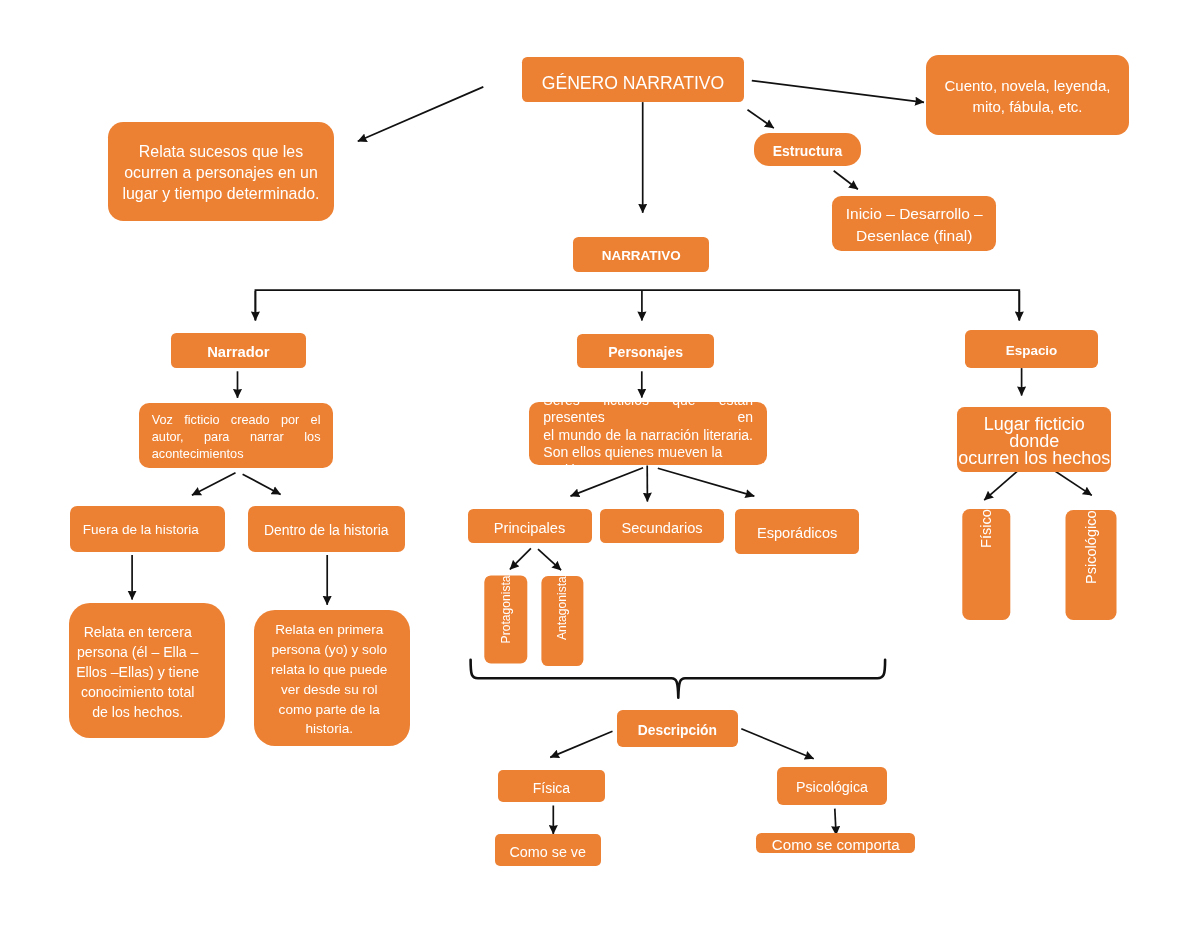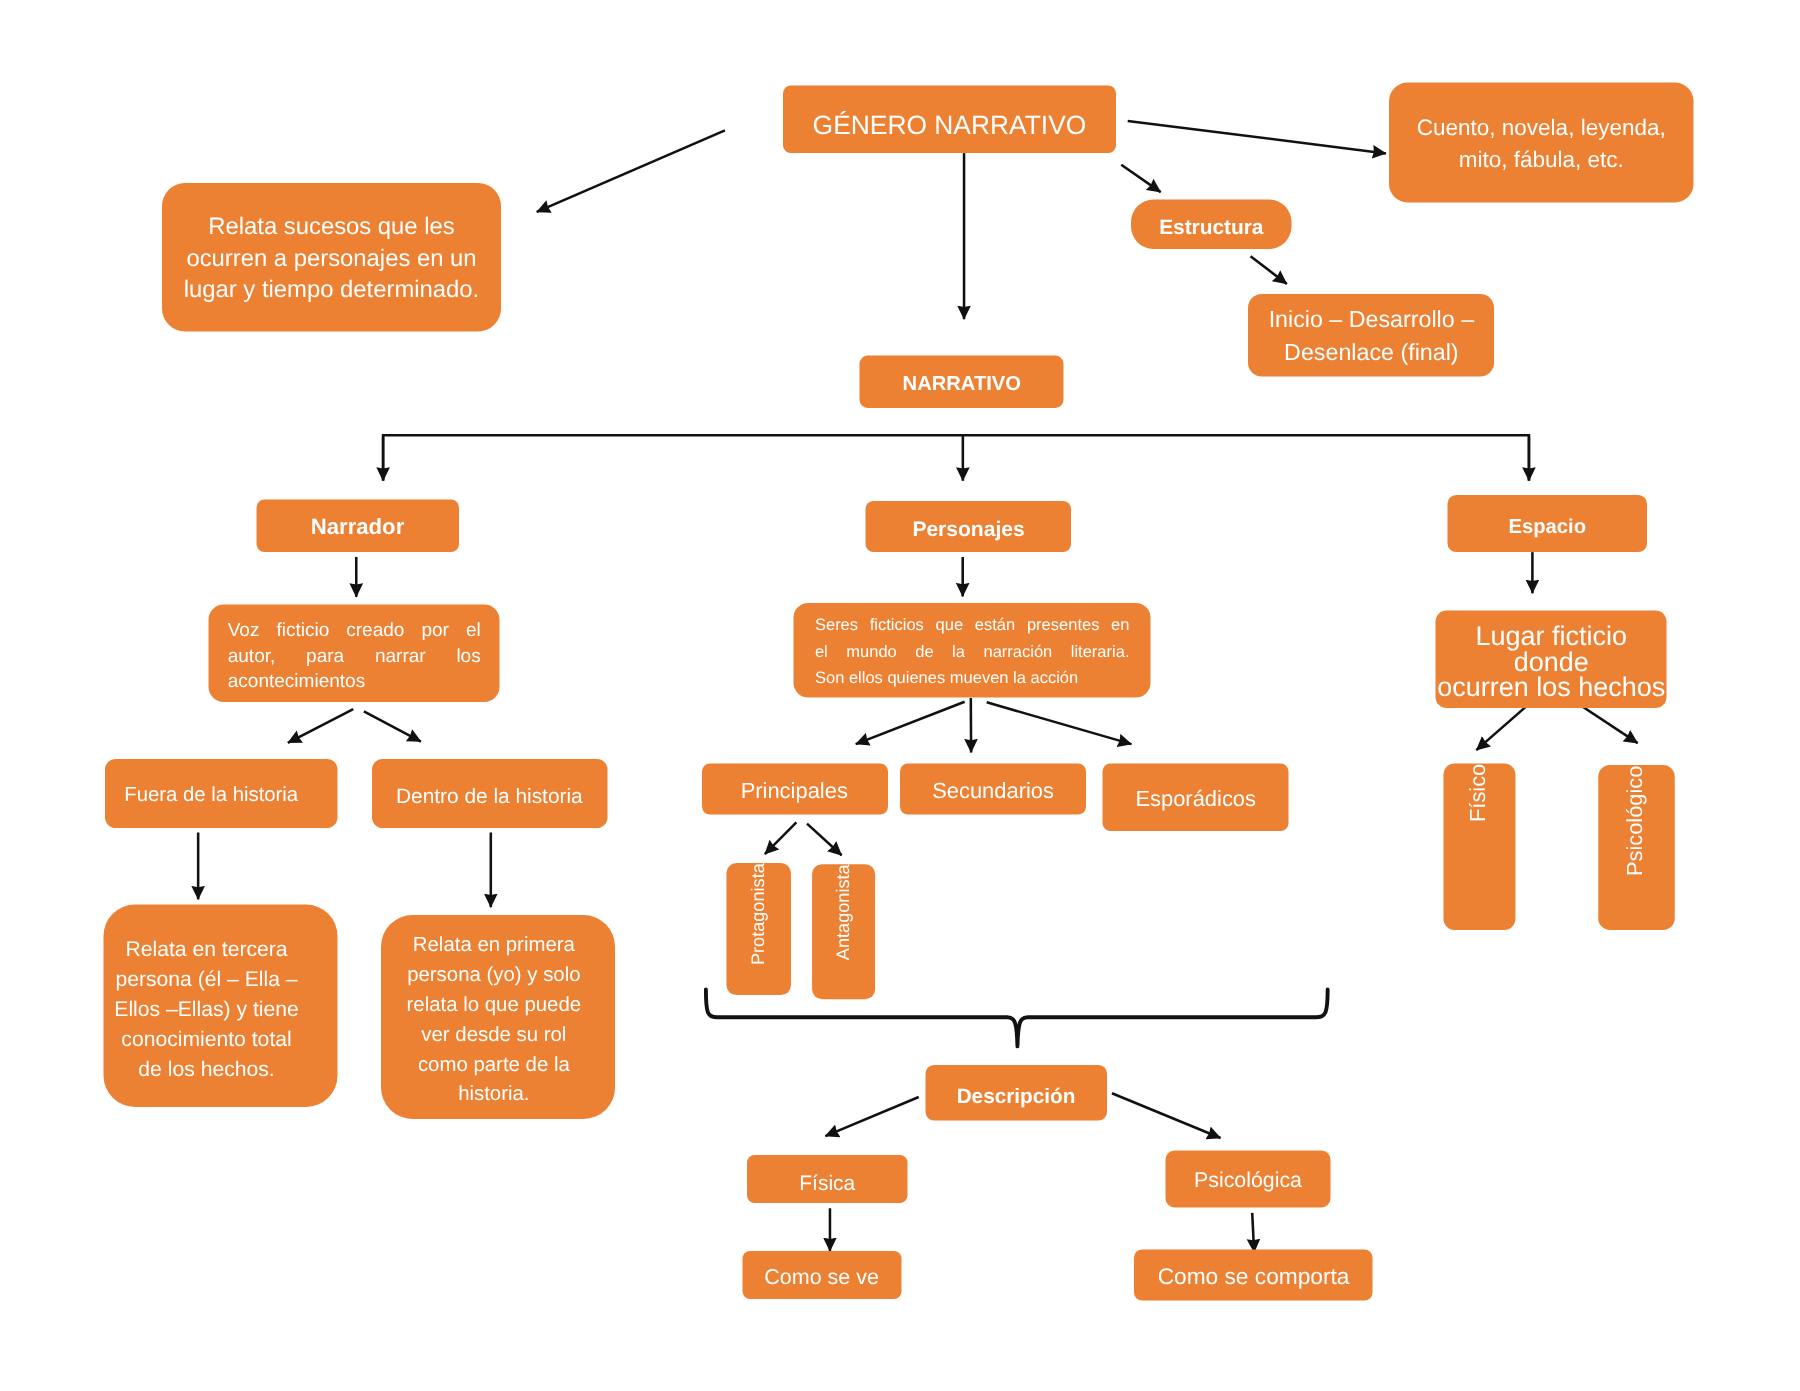--- a/index.html
+++ b/index.html
@@ -121,21 +121,21 @@
   </div>
 
   <div class="node just" style="left:139.3px;top:403.3px;width:193.7px;height:65px;font-size:12.7px;line-height:17.2px;padding:0 12.5px;border-radius:10.1px;">
     <span>
         <i>Voz ficticio creado por el</i>
         <i>autor, para narrar los</i>
         <i class="last">acontecimientos</i>
       </span>
   </div>
 
-  <div class="node just" style="left:529.3px;top:402.2px;width:237.7px;height:63.2px;font-size:11px;line-height:17.5px;padding:0 14px;border-radius:9.8px;">
+  <div class="node just" style="left:529.3px;top:402.2px;width:237.7px;height:63.2px;font-size:14px;line-height:17.5px;padding:0 14px;border-radius:9.8px;">
     <span>
         <i>Seres ficticios que están presentes en</i>
         <i>el mundo de la narración literaria.</i>
         <i class="last">Son ellos quienes mueven la acción</i>
       </span>
   </div>
 
   <div class="node" style="left:957.1px;top:407.3px;width:154.2px;height:65px;font-size:18px;line-height:17px;border-radius:7.4px;">
     <span>Lugar ficticio donde
 ocurren los hechos</span>
@@ -203,17 +203,17 @@
   </div>
 
   <div class="node" style="left:777px;top:766.6px;width:110px;height:38.5px;font-size:14.22px;border-radius:6.0px;">
     <span>Psicológica</span>
   </div>
 
   <div class="node" style="left:494.5px;top:834.1px;width:106.5px;height:32.3px;font-size:14.34px;border-radius:5.0px;">
     <span>Como se ve</span>
   </div>
 
-  <div class="node" style="left:756.2px;top:833.3px;width:159px;height:34px;font-size:15.14px;border-radius:5.4px;">
+  <div class="node" style="left:756.2px;top:833.3px;width:159px;height:20px;font-size:15.14px;border-radius:5.4px;">
     <span>Como se comporta</span>
   </div>
 
 </div>
 
 </body></html>

